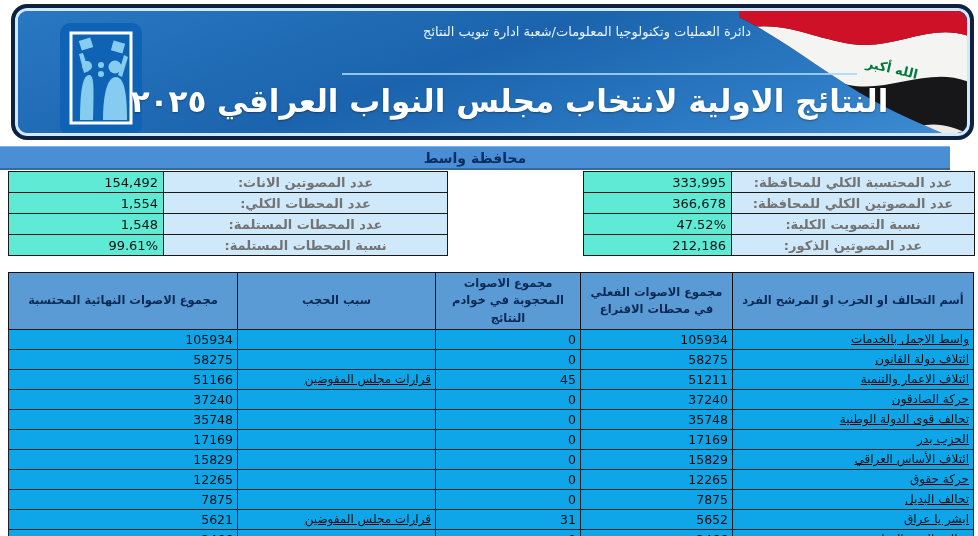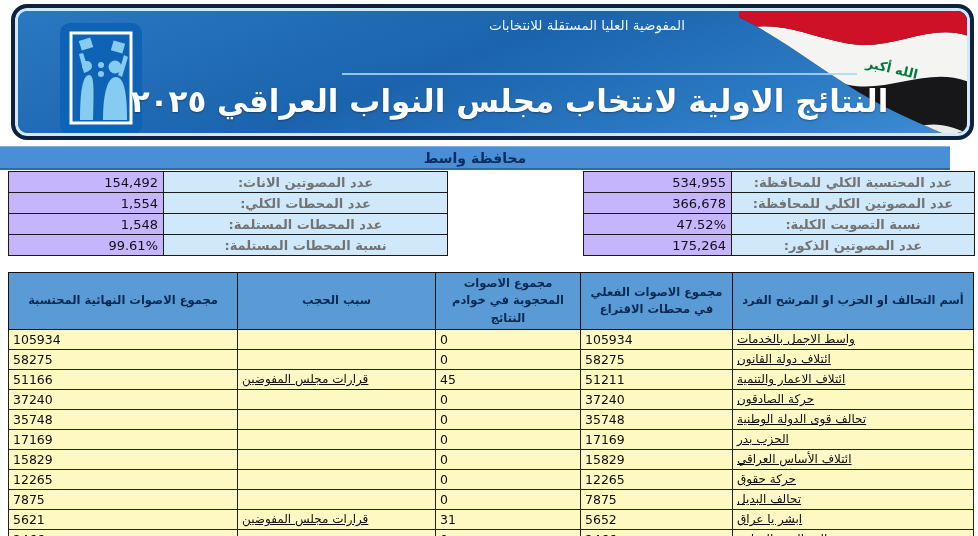--- a/index.html
+++ b/index.html
@@ -50,31 +50,31 @@
   .summary{position:absolute;top:171px;}
   .summary.right{left:583px;width:391px;}
   .summary.left{left:8px;width:439px;}
   .summary td{
     border:1px solid #1a1a1a;height:20px;padding:0 5px;overflow:hidden;white-space:nowrap;
   }
   .summary td.lbl{
     background:#cfe9fa;color:#737373;font-weight:bold;font-size:13px;text-align:center;
   }
   .summary td.val{
-    background:#c4b5fd;color:#111;font-size:13px;text-align:right;direction:ltr;
+    background:#5eead4;color:#111;font-size:13px;text-align:right;direction:ltr;
   }
   
   .results{position:absolute;left:8px;top:272px;width:965px;}
   .results th{
     background:#5b9bd5;color:#0a2a55;font-weight:bold;font-size:11.5px;
     border:1px solid #111;height:50px;padding:2px 8px;line-height:1.5;vertical-align:middle;
   }
   .results td{
-    border:1px solid #222;height:19px;background:#fef9c3;color:#0d0d0d;
-    font-size:12.5px;text-align:left;vertical-align:middle;padding:0 4px;
+    border:1px solid #222;height:19px;background:#0ea5e9;color:#0d0d0d;
+    font-size:12.5px;text-align:right;vertical-align:middle;padding:0 4px;
     overflow:hidden;white-space:nowrap;
   }
   td.c-name,.results td.c-reason{font-size:12px;text-decoration:underline;}
 </style>
 </head>
 <body>
 
 <div class="banner">
   <div class="banner-inner">
 
@@ -104,53 +104,53 @@
         <circle cx="27" cy="43" r="5"></circle>
         <path d="M20,97 C20,72 22,52 29,52 C34,52 34,62 33,97 Z"></path>
         <path d="M24,50 L19,31 L23,30 L29,48 Z"></path>
         <circle cx="55" cy="44" r="6.5"></circle>
         <path d="M43,97 C43,72 47,54 56,54 C65,54 67,74 67,97 Z"></path>
         <path d="M58,52 L64,32 L68,34 L62,54 Z"></path>
       </g>
     </svg>
 
     <div class="org-lines">
-      <div class="org-line1">المفوضية العليا المستقلة للانتخابات</div>
+      <div class="org-line2">دائرة العمليات وتكنولوجيا المعلومات/شعبة ادارة تبويب النتائج</div>
     </div>
     <div class="org-rule"></div>
 
     <div class="banner-title">النتائج الاولية لانتخاب مجلس النواب العراقي ٢٠٢٥</div>
   </div>
 </div>
 
 <div class="province-bar">
   <span>محافظة واسط</span>
 </div>
 
 <table class="summary right" dir="rtl">
   <colgroup>
       <col style="width:243px">
       <col style="width:148px">
     </colgroup>
   <tbody>
       <tr>
     <td class="lbl">عدد المحتسبة الكلي للمحافظة:</td>
-    <td class="val">534,955</td>
+    <td class="val">333,995</td>
   </tr>
   <tr>
     <td class="lbl">عدد المصوتين الكلي للمحافظة:</td>
     <td class="val">366,678</td>
   </tr>
   <tr>
     <td class="lbl">نسبة التصويت الكلية:</td>
     <td class="val">47.52%</td>
   </tr>
   <tr>
     <td class="lbl">عدد المصوتين الذكور:</td>
-    <td class="val">175,264</td>
+    <td class="val">212,186</td>
   </tr>
 </tbody>
   </table>
 
 <table class="summary left" dir="rtl">
   <colgroup>
       <col style="width:284px">
       <col style="width:155px">
     </colgroup>
   <tbody>

